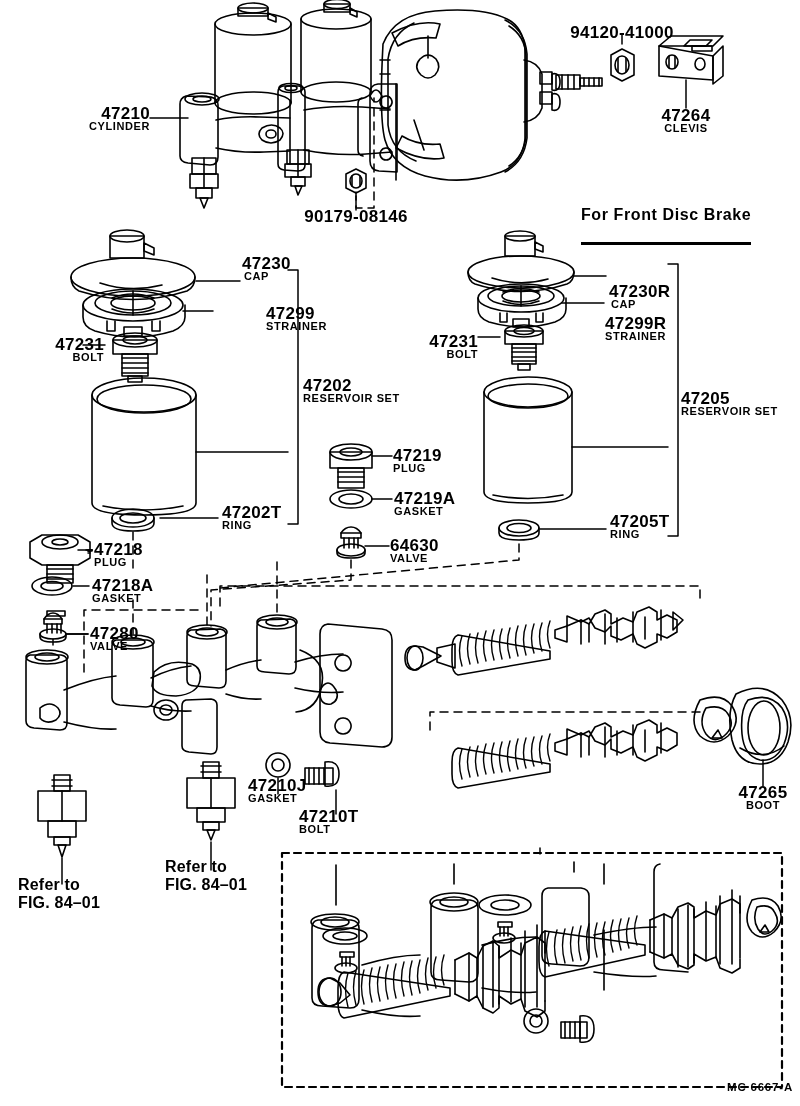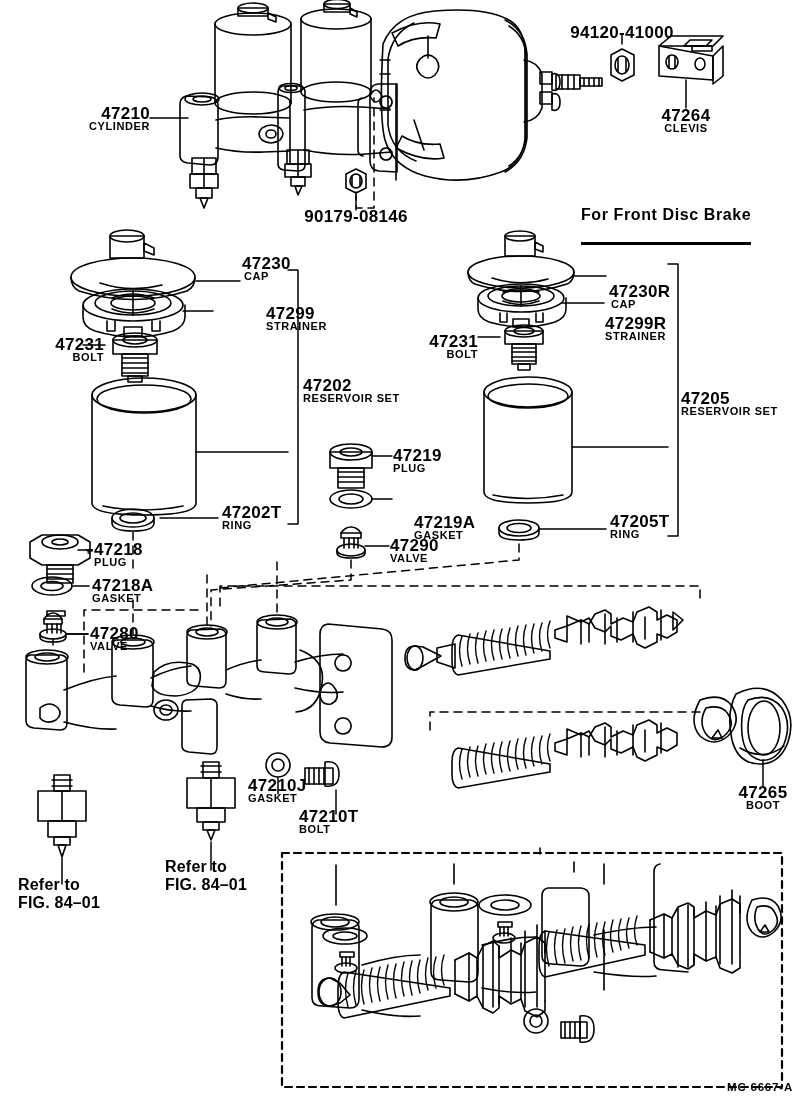--- a/index.html
+++ b/index.html
@@ -570,26 +570,26 @@
 </div>
 <div class="lbl" style="left:610px;top:513px;">
   <span class="num">47205T</span>
   <span class="nm">RING</span>
 </div>
 
 <div class="lbl" style="left:393px;top:447px;">
   <span class="num">47219</span>
   <span class="nm">PLUG</span>
 </div>
-<div class="lbl" style="left:414px;top:490px;margin-top:24px;">
+<div class="lbl" style="left:394px;top:490px;">
   <span class="num">47219A</span>
   <span class="nm">GASKET</span>
 </div>
 <div class="lbl" style="left:390px;top:537px;">
-  <span class="num">47290</span>
+  <span class="num">64630</span>
   <span class="nm">VALVE</span>
 </div>
 
 <div class="lbl" style="left:94px;top:541px;">
   <span class="num">47218</span>
   <span class="nm">PLUG</span>
 </div>
 <div class="lbl" style="left:92px;top:577px;">
   <span class="num">47218A</span>
   <span class="nm">GASKET</span>

